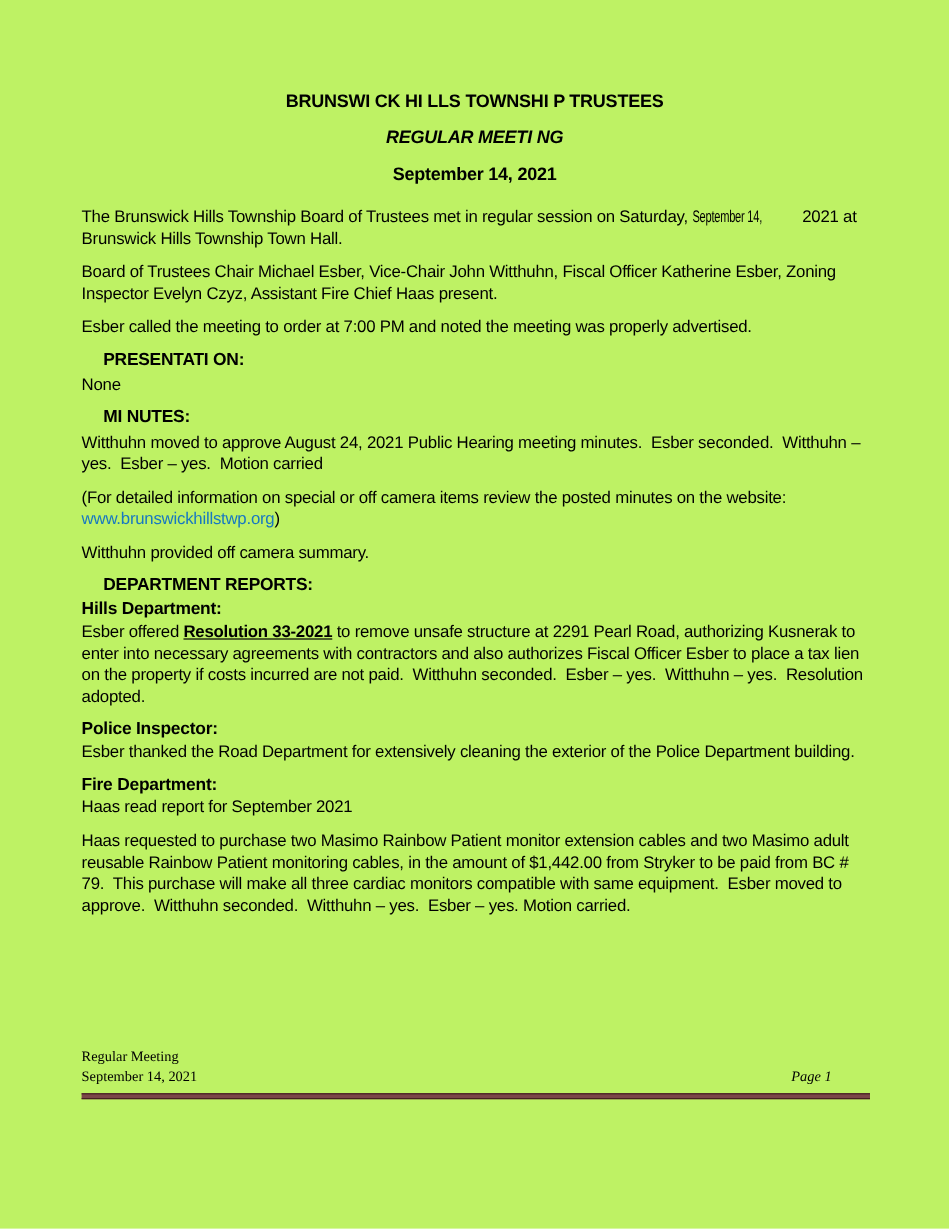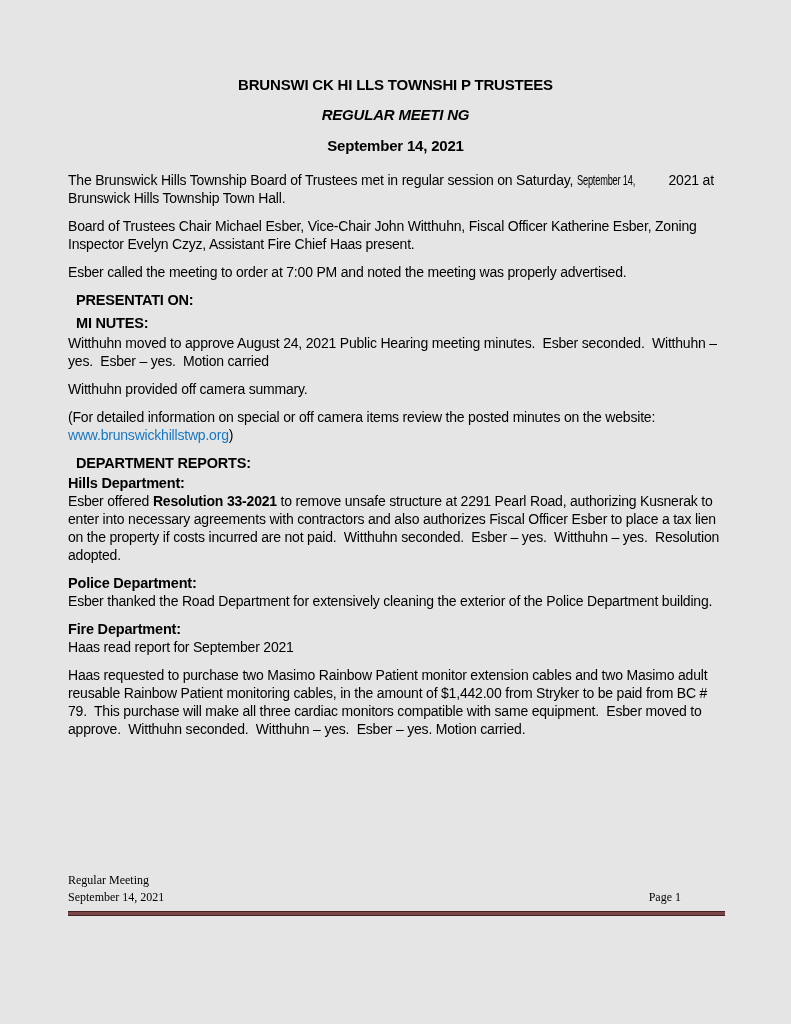--- a/index.html
+++ b/index.html
@@ -4,21 +4,21 @@
 <style>
   html, body {
     margin: 0;
     padding: 0;
     background: #ffffff;
   }
   .page {
     position: relative;
     width: 791px;
     height: 1024px;
-    background: #e5e5e5;
+    background: #bef264;
     color: #000000;
     font-family: "Liberation Sans", sans-serif;
     overflow: hidden;
   }
   .content {
     position: absolute;
     left: 68px;
     right: 68px;
     top: 76px;
   }
@@ -37,38 +37,38 @@
     font-size: 14px;
     line-height: 18px;
     letter-spacing: -0.2px;
     white-space: pre-wrap;
   }
   .section-heading {
     font-weight: bold;
     font-size: 14.5px;
     line-height: 18px;
     letter-spacing: -0.2px;
-    margin: 5px 0 2px 8px;
+    margin: 5px 0 2px 18px;
     white-space: pre-wrap;
   }
   .sub-heading {
     font-weight: bold;
     font-size: 14.5px;
     line-height: 18px;
     letter-spacing: -0.2px;
     margin: 0;
     white-space: pre-wrap;
   }
   .squeezed {
     display: inline-block;
     transform: scaleX(0.66);
     transform-origin: 0 60%;
     letter-spacing: -0.3px;
   }
-  .bold-run { font-weight: bold; }
+  .bold-run { font-weight: bold; text-decoration: underline; }
   a.doc-link {
     color: #1778c2;
     text-decoration: none;
     cursor: pointer;
   }
   .footer-rule {
     position: absolute;
     left: 68px;
     right: 66px;
     top: 911px;
@@ -83,52 +83,54 @@
     right: 68px;
     top: 872px;
     display: flex;
     justify-content: space-between;
     align-items: flex-end;
     font-family: "Liberation Serif", serif;
     font-size: 12px;
     line-height: 16.5px;
   }
   .footer-right {
-    margin-right: 42px;
+    margin-right: 30px;
+    font-style: italic;
   }
 </style>
 </head>
 <body>
 
 <div class="page">
   <div class="content">
 
     <div class="doc-title t1">BRUNSWI CK HI LLS TOWNSHI P TRUSTEES</div>
     <div class="doc-title t2">REGULAR MEETI NG</div>
     <div class="doc-title t3">September 14, 2021</div>
 
     <p class="body-text"><span>The Brunswick Hills Township Board of Trustees met in regular session on Saturday, </span><span class="squeezed">September 14,</span><span> 2021 at Brunswick Hills Township Town Hall.</span></p>
 
     <p class="body-text">Board of Trustees Chair Michael Esber, Vice-Chair John Witthuhn, Fiscal Officer Katherine Esber, Zoning Inspector Evelyn Czyz, Assistant Fire Chief Haas present.</p>
 
     <p class="body-text">Esber called the meeting to order at 7:00 PM and noted the meeting was properly advertised.</p>
 
     <div class="section-heading">PRESENTATI ON:</div>
+    <p class="body-text">None</p>
 
     <div class="section-heading">MI NUTES:</div>
     <p class="body-text">Witthuhn moved to approve August 24, 2021 Public Hearing meeting minutes.  Esber seconded.  Witthuhn – yes.  Esber – yes.  Motion carried</p>
+    <p class="body-text"><span>(For detailed information on special or off camera items review the posted minutes on the website: </span><a class="doc-link" href="#">www.brunswickhillstwp.org</a><span>)</span></p>
     <p class="body-text">Witthuhn provided off camera summary.</p>
-    <p class="body-text"><span>(For detailed information on special or off camera items review the posted minutes on the website: </span><a class="doc-link" href="#">www.brunswickhillstwp.org</a><span>)</span></p>
 
     <div class="section-heading">DEPARTMENT REPORTS:</div>
 
     <div class="sub-heading">Hills Department:</div>
     <p class="body-text"><span>Esber offered </span><span class="bold-run">Resolution 33-2021</span><span> to remove unsafe structure at 2291 Pearl Road, authorizing Kusnerak to enter into necessary agreements with contractors and also authorizes Fiscal Officer Esber to place a tax lien on the property if costs incurred are not paid.  Witthuhn seconded.  Esber – yes.  Witthuhn – yes.  Resolution adopted.</span></p>
 
-    <div class="sub-heading">Police Department:</div>
+    <div class="sub-heading">Police Inspector:</div>
     <p class="body-text">Esber thanked the Road Department for extensively cleaning the exterior of the Police Department building.</p>
 
     <div class="sub-heading">Fire Department:</div>
     <p class="body-text">Haas read report for September 2021</p>
     <p class="body-text">Haas requested to purchase two Masimo Rainbow Patient monitor extension cables and two Masimo adult reusable Rainbow Patient monitoring cables, in the amount of $1,442.00 from Stryker to be paid from BC # 79.  This purchase will make all three cardiac monitors compatible with same equipment.  Esber moved to approve.  Witthuhn seconded.  Witthuhn – yes.  Esber – yes. Motion carried.</p>
 
   </div>
 
   <div class="footer-rule"></div>
 

